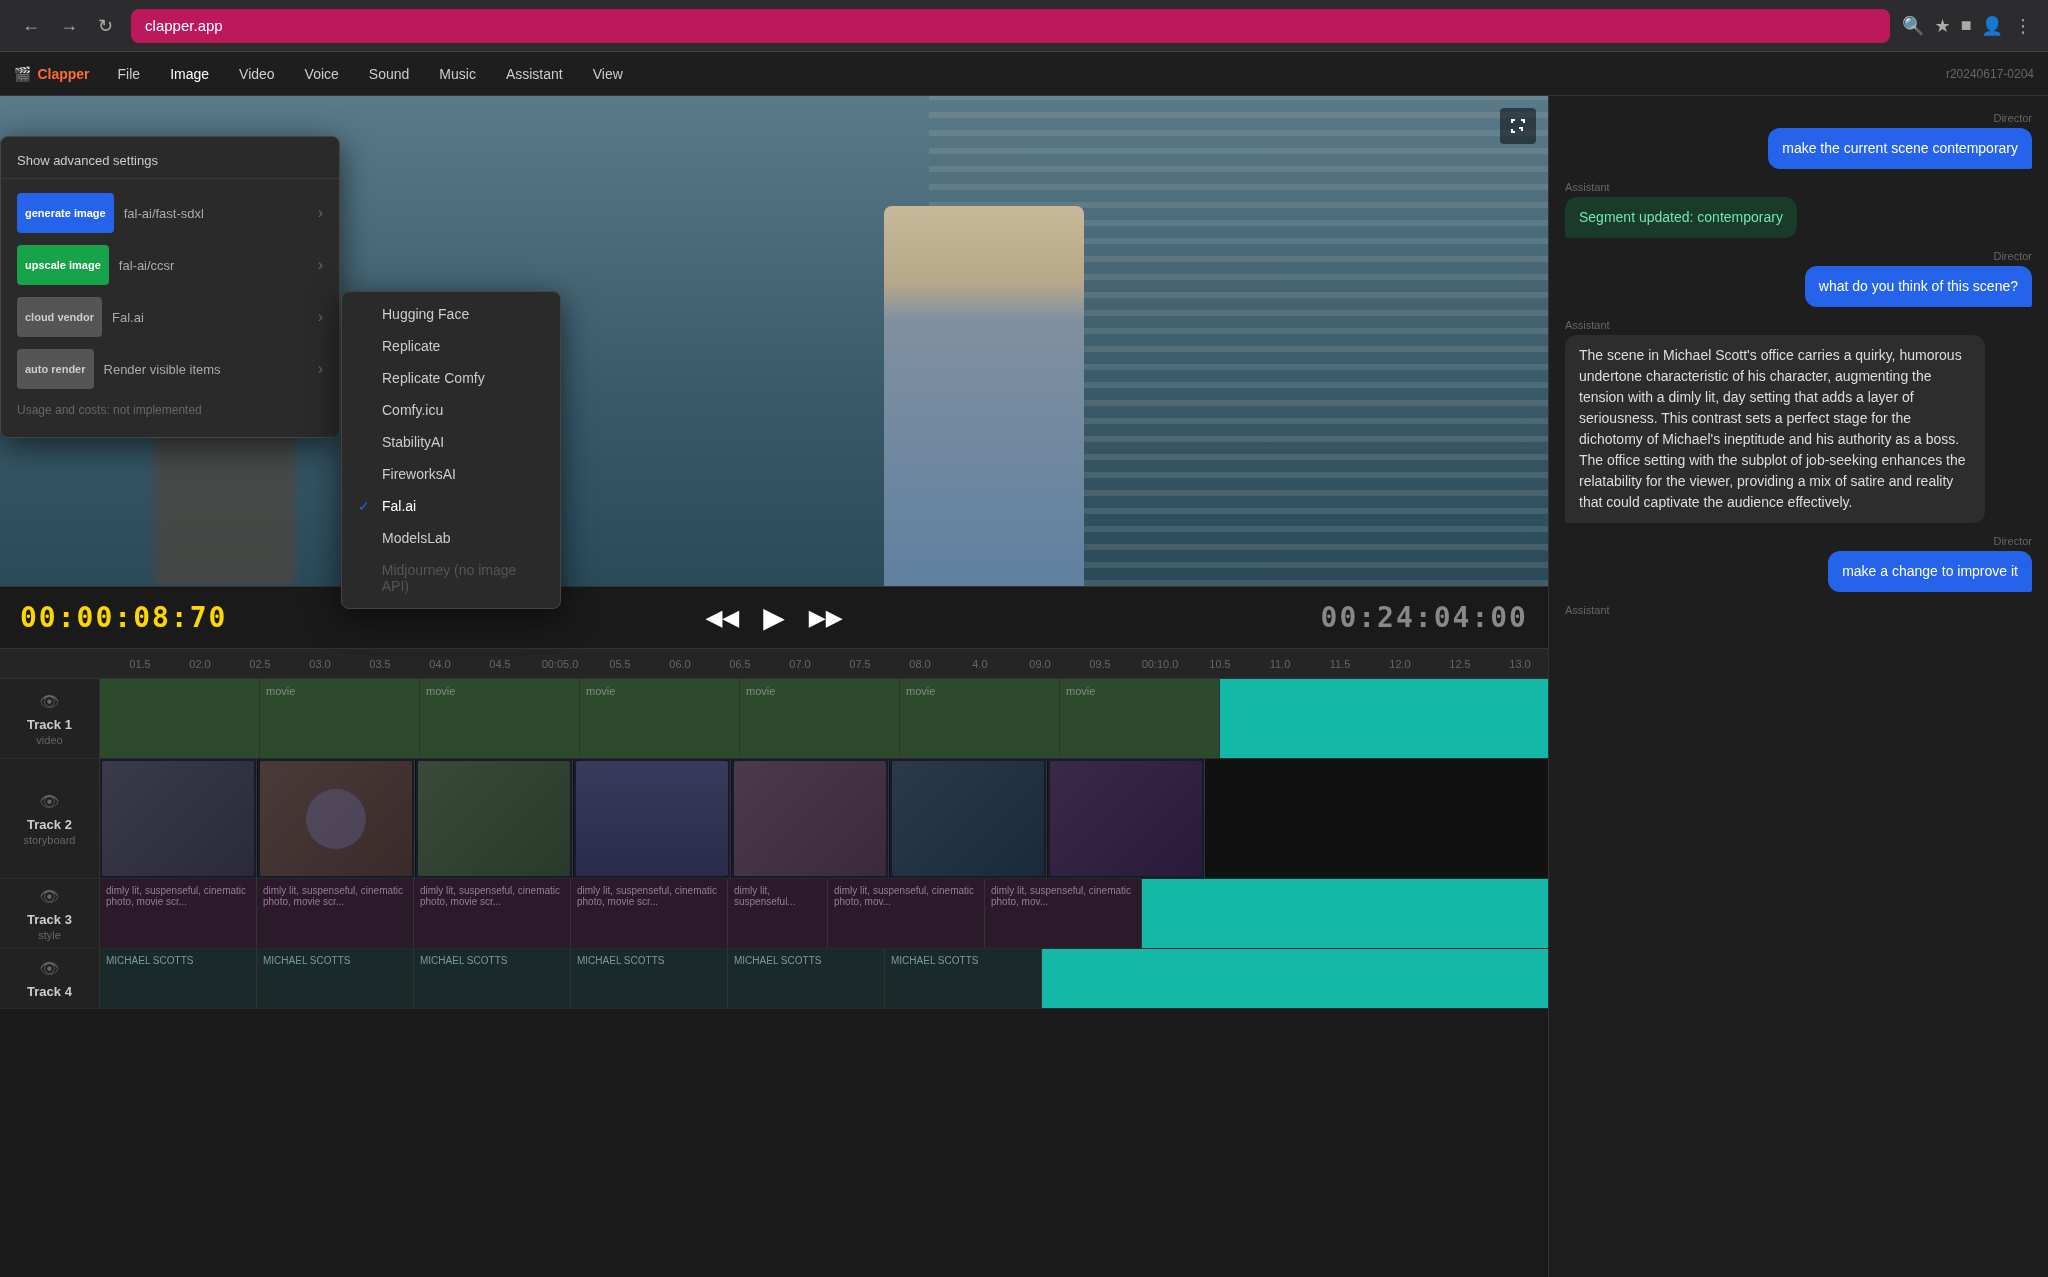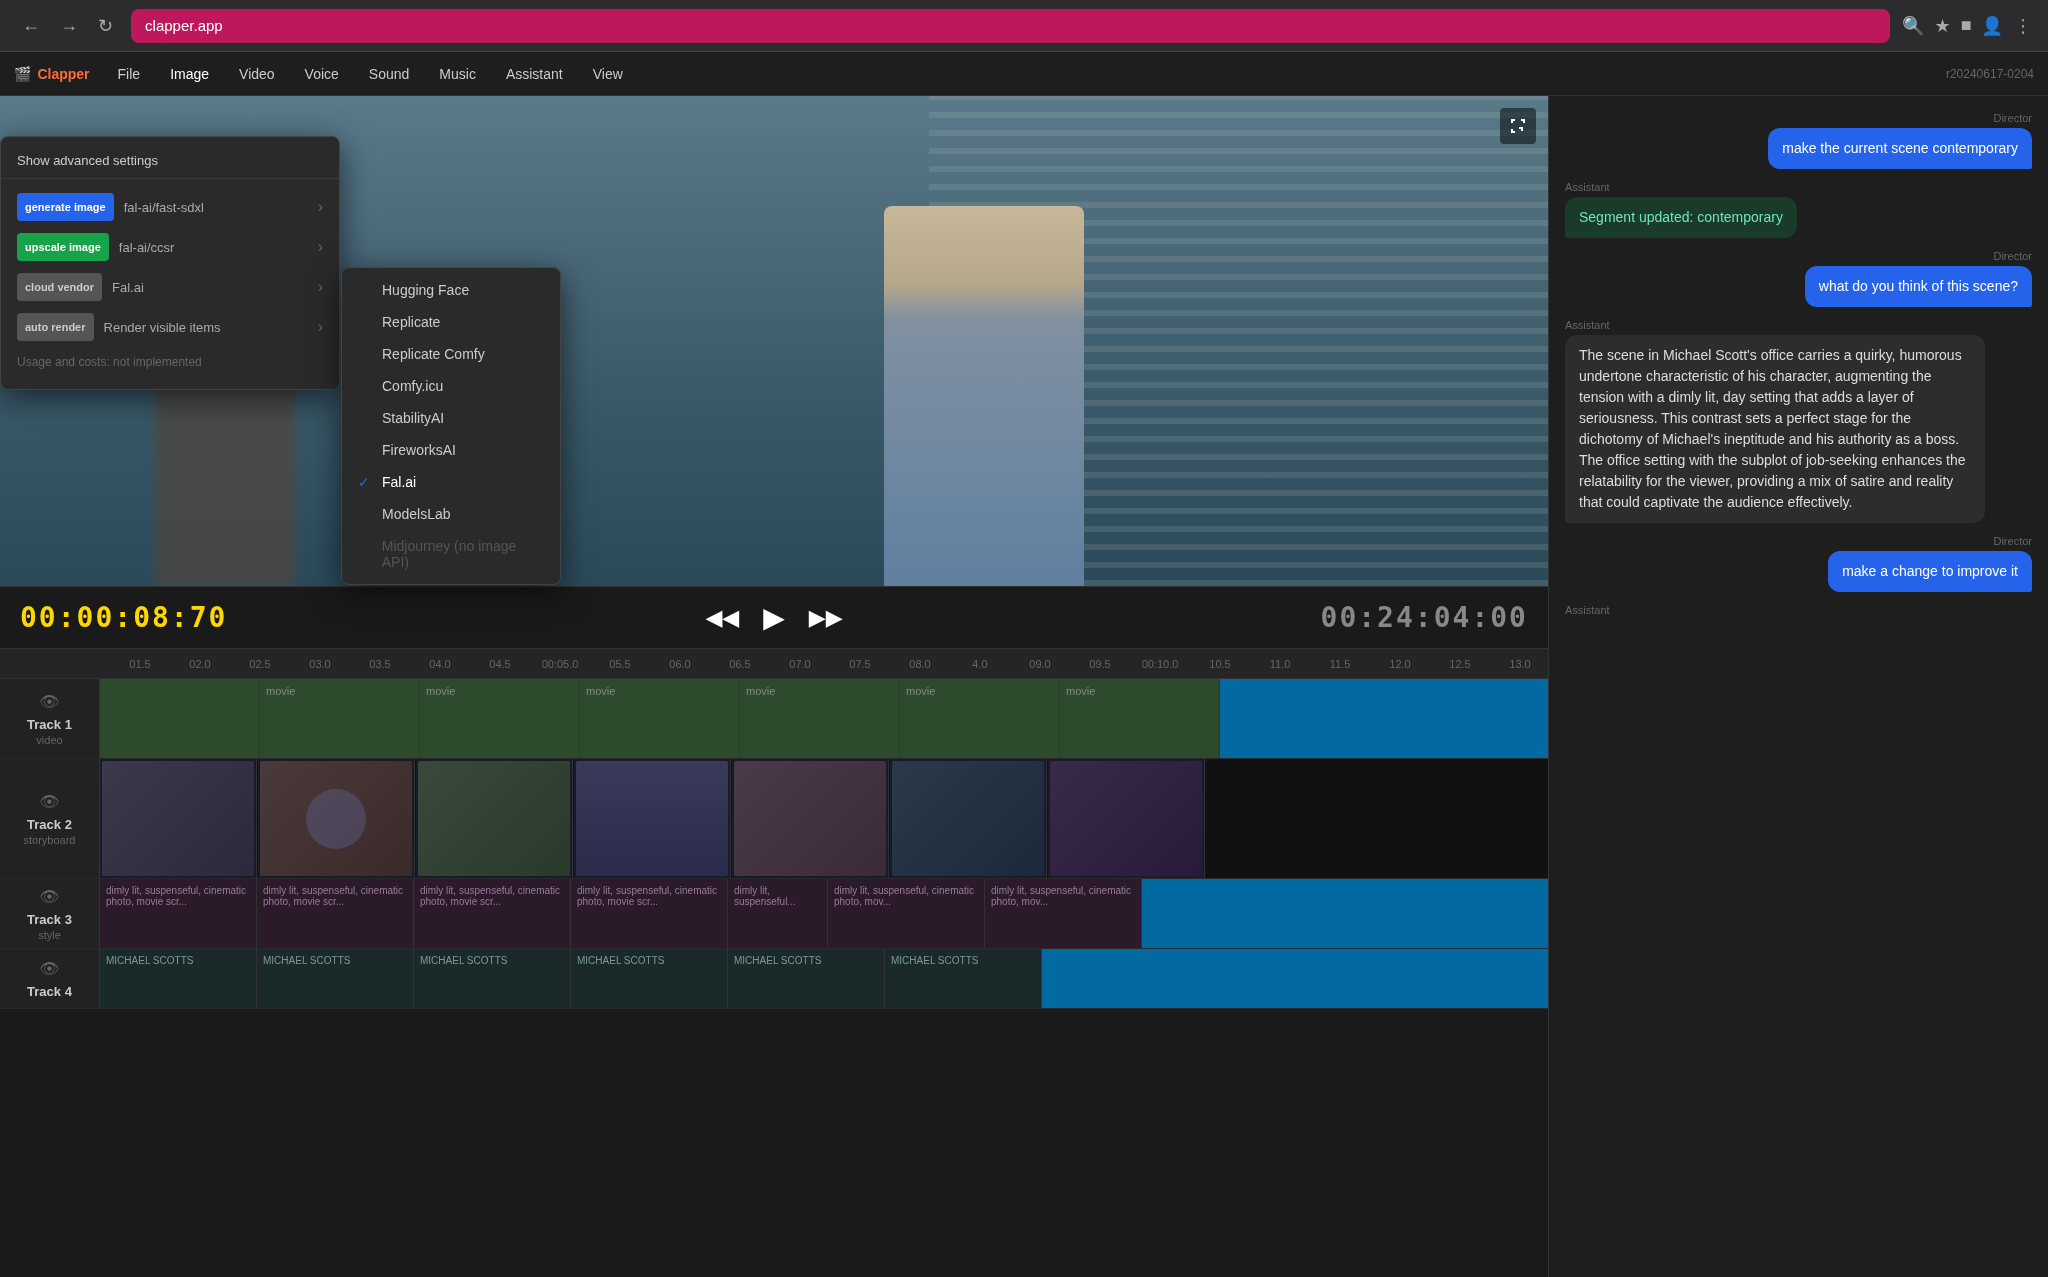--- a/index.html
+++ b/index.html
@@ -86,21 +86,21 @@
       margin-bottom: 8px;
     }
     .settings-row {
       display: flex;
       align-items: center;
       padding: 6px 16px;
       gap: 10px;
       position: relative;
     }
     .badge {
-      padding: 8px 8px;
+      padding: 14px 8px;
       border-radius: 4px;
       font-size: 11px;
       font-weight: 600;
       white-space: nowrap;
     }
     .badge-blue { background: #2563eb; color: #fff; }
     .badge-green { background: #16a34a; color: #fff; }
     .badge-gray { background: #555; color: #ccc; }
     .settings-value { color: #aaa; font-size: 13px; flex: 1; }
     .settings-arrow { color: #666; margin-left: auto; }
@@ -198,21 +198,21 @@
       justify-content: space-between;
       border-top: 1px solid #333;
     }
     .timecode { font-size: 28px; font-weight: bold; color: #ffd700; font-family: monospace; letter-spacing: 2px; }
     .timecode-right { font-size: 28px; font-weight: bold; color: #888; font-family: monospace; letter-spacing: 2px; }
     .control-btns { display: flex; gap: 16px; align-items: center; }
     .ctrl-btn { background: none; border: none; color: #fff; font-size: 22px; cursor: pointer; padding: 4px; }
 
     
     .timeline-area {
-      background: #0369a1;
+      background: #14b8a6;
       border-top: 1px solid #333;
       overflow: hidden;
     }
     .timeline-ruler {
       height: 30px;
       background: #252525;
       border-bottom: 1px solid #333;
       display: flex;
       align-items: center;
       padding-left: 100px;

